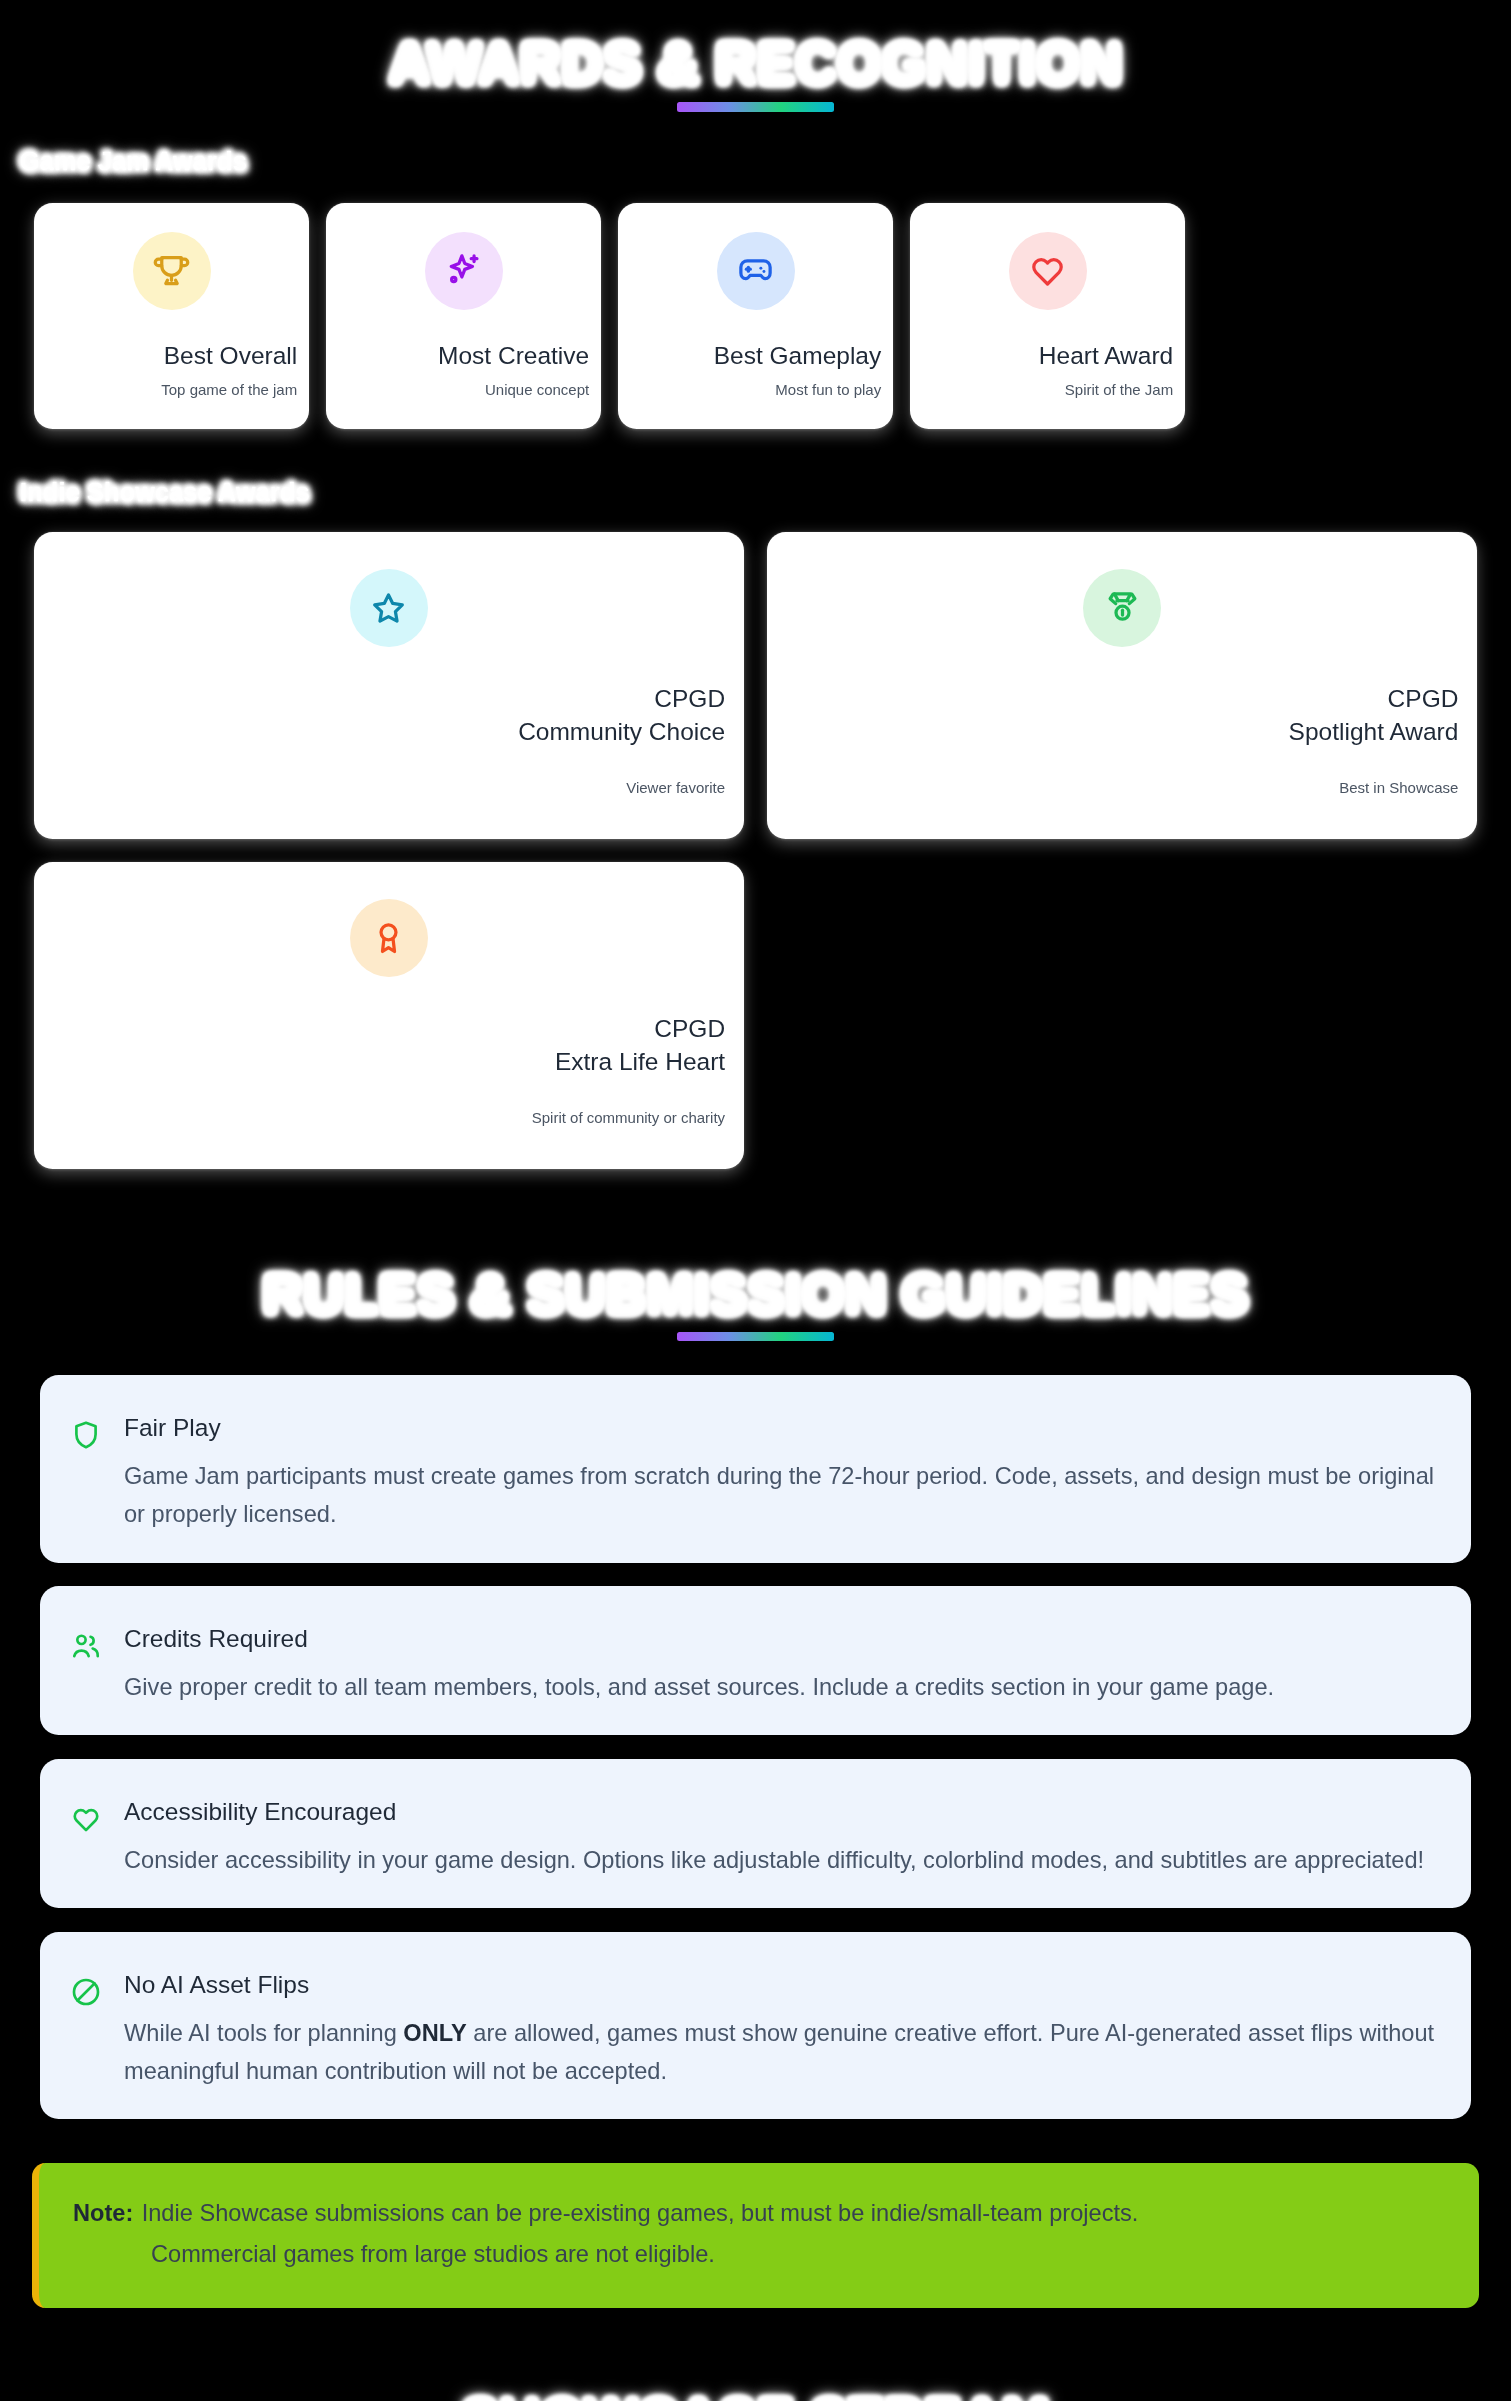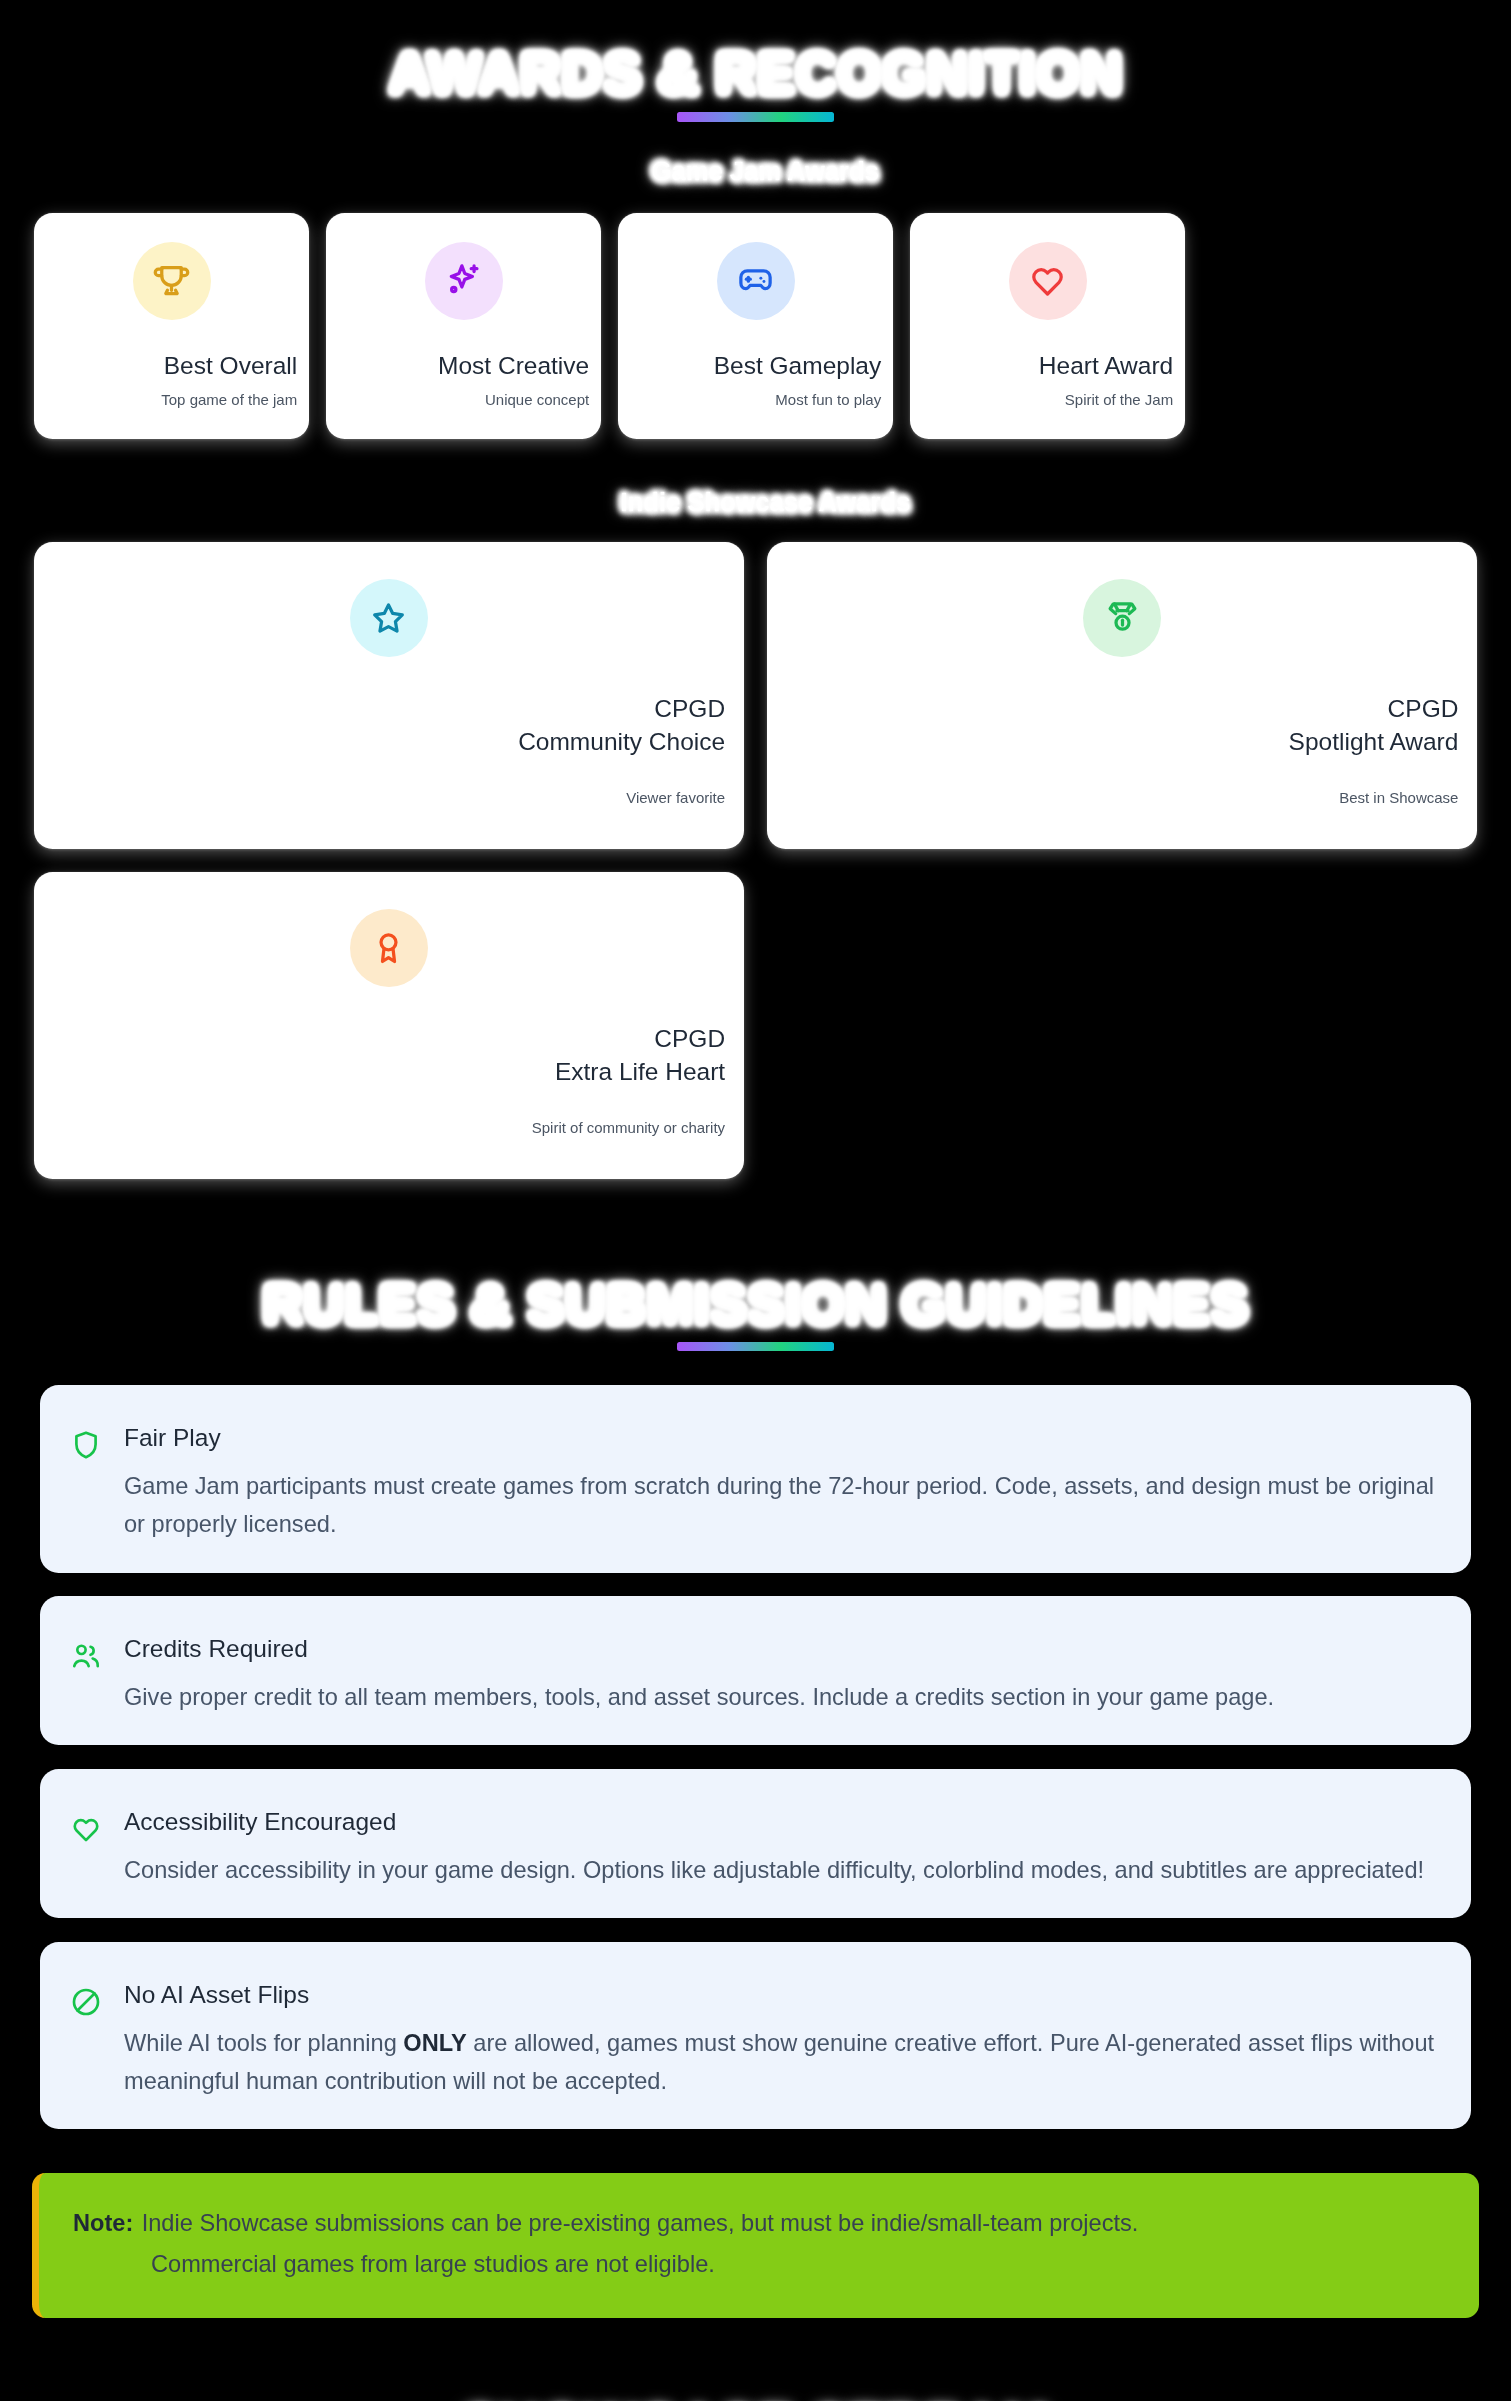--- a/index.html
+++ b/index.html
@@ -29,34 +29,34 @@
     font-weight: 900;
     letter-spacing: 0.4px;
     line-height: 1.05;
     text-transform: uppercase;
     text-shadow:
        0 0 1.7px #fff, 0 0 3.4px #fff, 0 0 5px #fff, 0 0 7.6px #fff,
        0 0 10px #fff, 0 0 13.5px #fff, 0 0 17px #fff,
        1.7px 0 5px #fff, -1.7px 0 5px #fff, 0 1.7px 5px #fff, 0 -1.7px 5px #fff,
        2.5px 2.5px 6.7px #fff, -2.5px -2.5px 6.7px #fff, 2.5px -2.5px 6.7px #fff, -2.5px 2.5px 6.7px #fff;
   }
-  .title-awards { font-size: 57px; margin-top: 44px; }
+  .title-awards { font-size: 57px; margin-top: 34px; }
   .title-rules  { font-size: 56px; margin-top: 0px; }
   .title-stream { font-size: 56px; margin-top: 0px; }
 
   .grad-underline {
     width: 157px;
     height: 9.3px;
     margin: 8.4px auto 0 auto;
     border-radius: 2.5px;
     background: linear-gradient(90deg, #a855f7 0%, #6d8fe6 33%, #22d37f 66%, #06b6d4 100%);
   }
 
   
-  .sub-heading-wrap { text-align: center; padding-left: 20px; }
+  .sub-heading-wrap { text-align: left; padding-left: 20px; }
   .sub-heading {
     display: inline-block;
     color: #ffffff;
     font-size: 25px;
     font-weight: 800;
     letter-spacing: 0.3px;
     text-shadow:
       0 0 1.7px #fff, 0 0 3.4px #fff, 0 0 5.9px #fff, 0 0 9.3px #fff,
       0 0 12.6px #fff, 0 0 16px #fff,
       1.7px 0 5.9px #fff, -1.7px 0 5.9px #fff, 0 1.7px 5.9px #fff, 0 -1.7px 5.9px #fff,

